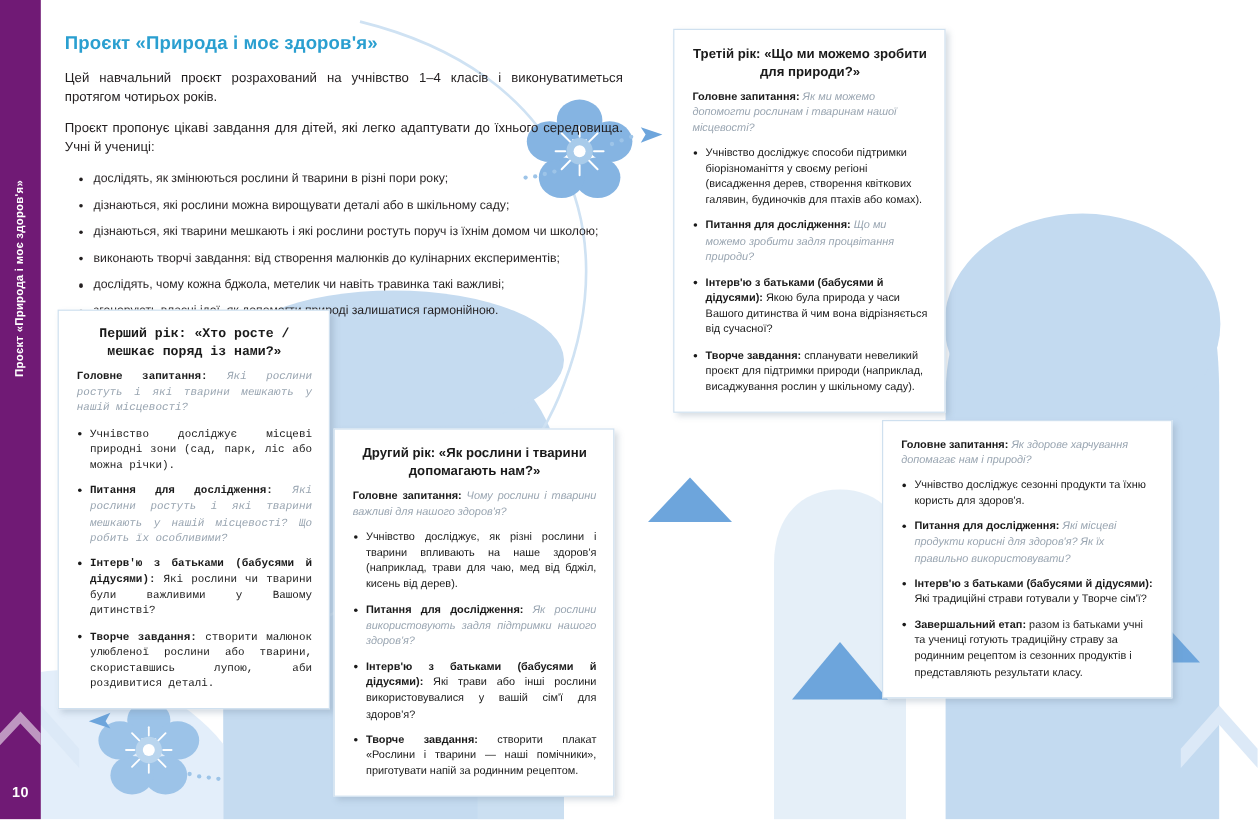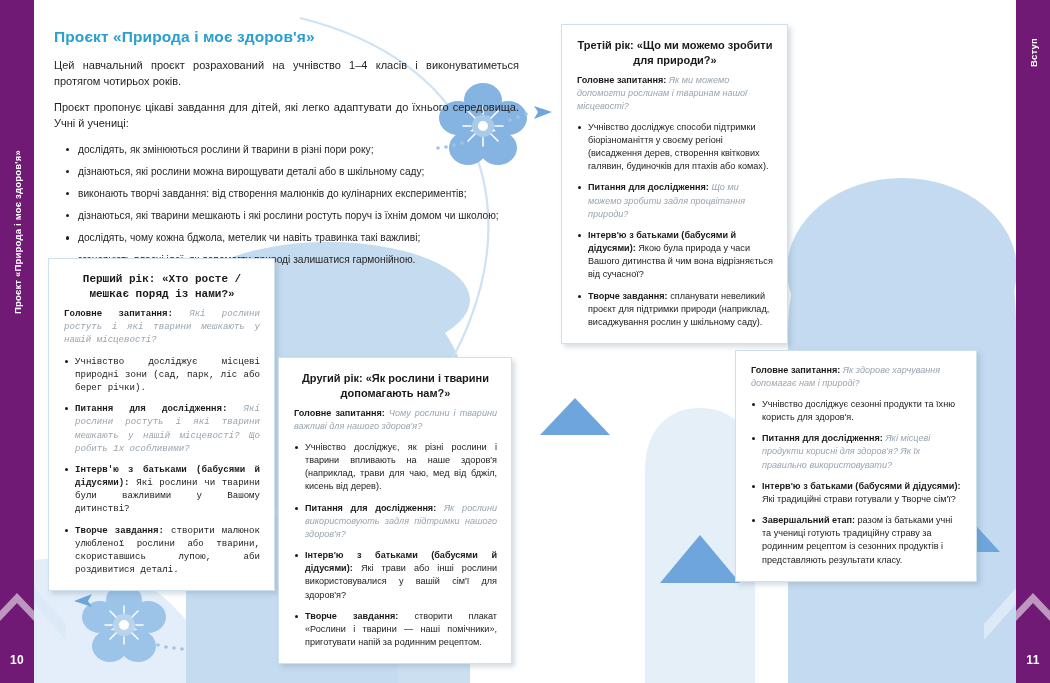--- a/index.html
+++ b/index.html
@@ -204,53 +204,46 @@
   <div class="gutter"></div>
 
   <div class="side-tab left">
     <svg class="tab-chevron" viewBox="0 0 34 48">
       <path d="M0,34 L17,16 L34,34 L34,24 L17,6 L0,24 Z" fill="#ffffff" opacity="0.55"></path>
     </svg>
     <span class="side-tab-label">Проєкт «Природа і моє здоров'я»</span>
     <span class="page-num">10</span>
   </div>
 
-  <div class="side-tab right">
-    <svg class="tab-chevron" viewBox="0 0 34 48">
-      <path d="M0,34 L17,16 L34,34 L34,24 L17,6 L0,24 Z" fill="#ffffff" opacity="0.55"></path>
-    </svg>
-    <span class="side-tab-label">Вступ</span>
-    <span class="page-num">11</span>
-  </div>
 
   <div class="content">
 
     <section class="intro">
       <h1>Проєкт «Природа і моє здоров'я»</h1>
       <p>Цей навчальний проєкт розрахований на учнівство 1–4 класів і виконуватиметься протягом чотирьох років.</p>
       <p>Проєкт пропонує цікаві завдання для дітей, які легко адаптувати до їхнього середовища. Учні й учениці:</p>
       <ul id="intro-bullets">
           <li>дослідять, як змінюються рослини й тварини в різні пори року;</li>
           <li>дізнаються, які рослини можна вирощувати деталі або в шкільному саду;</li>
+          <li>дізнаються, які тварини мешкають і які рослини ростуть поруч із їхнім домом чи школою;</li>
           <li>виконають творчі завдання: від створення малюнків до кулінарних експериментів;</li>
-          <li>дізнаються, які тварини мешкають і які рослини ростуть поруч із їхнім домом чи школою;</li>
           <li>дослідять, чому кожна бджола, метелик чи навіть травинка такі важливі;</li>
           <li>згенерують власні ідеї, як допомогти природі залишатися гармонійною.</li>
         </ul>
     </section>
 
     <article class="card justify" id="card-year1">
       <div class="card-inner">
         <h2>Перший рік: «Хто росте / мешкає поряд із нами?»</h2>
         <p class="lead">
           <b>Головне запитання:</b>
           <i>Які рослини ростуть і які тварини мешкають у нашій місцевості?</i>
         </p>
         <ul>
-            <li><span>Учнівство досліджує місцеві природні зони (сад, парк, ліс або берег річки).</span></li>
+            <li><span>Учнівство досліджує місцеві природні зони (сад, парк, ліс або можна річки).</span></li>
             <li><b>Питання для дослідження:</b> <i>Які рослини ростуть і які тварини мешкають у нашій місцевості? Що робить їх особливими?</i></li>
             <li><b>Інтерв'ю з батьками (бабусями й дідусями):</b> <span>Які рослини чи тварини були важливими у Вашому дитинстві?</span></li>
             <li><b>Творче завдання:</b> <span>створити малюнок улюбленої рослини або тварини, скориставшись лупою, аби роздивитися деталі.</span></li>
           </ul>
       </div>
     </article>
 
     <article class="card justify" id="card-year2">
       <div class="card-inner">
         <h2>Другий рік: «Як рослини і тварини допомагають нам?»</h2>

